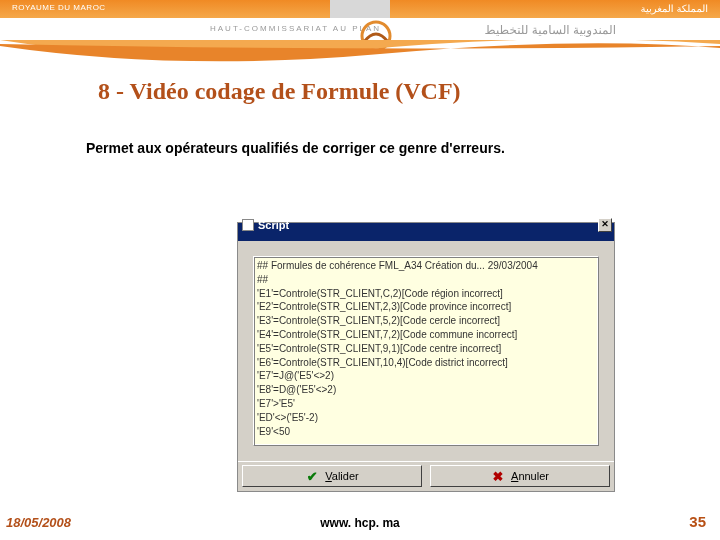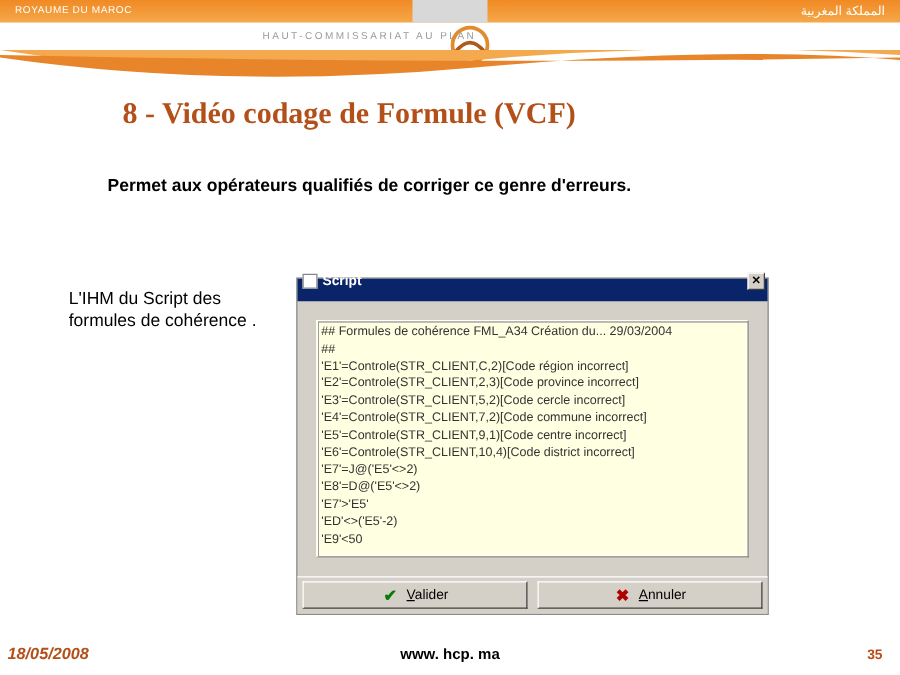--- a/index.html
+++ b/index.html
@@ -127,54 +127,54 @@
     position: absolute; left: 6px; bottom: 10px;
     color: #b3501a; font-weight: bold; font-size: 13px;
     font-style: italic;
   }
   .footer-url {
     position: absolute; left: 50%; transform: translateX(-50%);
     bottom: 10px; font-size: 12px; font-weight: bold; color: #000;
   }
   .footer-pg {
     position: absolute; right: 14px; bottom: 10px;
-    color: #b85015; font-size: 11px; font-weight: bold;
+    color: #b85015; font-size: 15px; font-weight: bold;
   }
 </style>
 </head>
 <body>
 
 <div class="header">
   <div class="top-strip">
     <span class="top-left-text">ROYAUME DU MAROC</span>
     <span class="top-right-text">المملكة المغربية</span>
   </div>
   <div class="brand-row">
     <span class="brand-left">HAUT-COMMISSARIAT AU PLAN</span>
     <span class="logo">
       <svg viewBox="0 0 36 36">
         <circle cx="18" cy="18" r="14" fill="none" stroke="#e28b2e" stroke-width="3"></circle>
         <path d="M6 24 Q18 8 30 24" fill="none" stroke="#b05a18" stroke-width="3"></path>
       </svg>
     </span>
+    <span class="brand-right">المندوبية السامية للتخطيط</span>
   </div>
   <div class="swoosh">
     <svg viewBox="0 0 720 30" preserveAspectRatio="none">
       <path d="M0 0 Q180 28 360 10 T720 4 L720 0 Z" fill="#f4a94f"></path>
       <path d="M0 6 Q180 32 380 14 T720 8 L720 6 Q380 12 0 4 Z" fill="#e8842a"></path>
     </svg>
   </div>
 </div>
 
 <h1 class="slide-title">8 - Vidéo codage de Formule (VCF)</h1>
 
 <p class="intro">Permet aux opérateurs qualifiés de corriger ce genre d'erreurs.</p>
 
 <div class="left-col">
-  <p>L'IHM du Script des formules de cohérence .</p>
 </div>
 
 <div class="window">
   <div class="titlebar">
     <div class="titlebar-left">
       <span class="titlebar-icon"></span>
       <span class="titlebar-text">Script</span>
     </div>
     <div class="close-btn">
       <span>✕</span>

